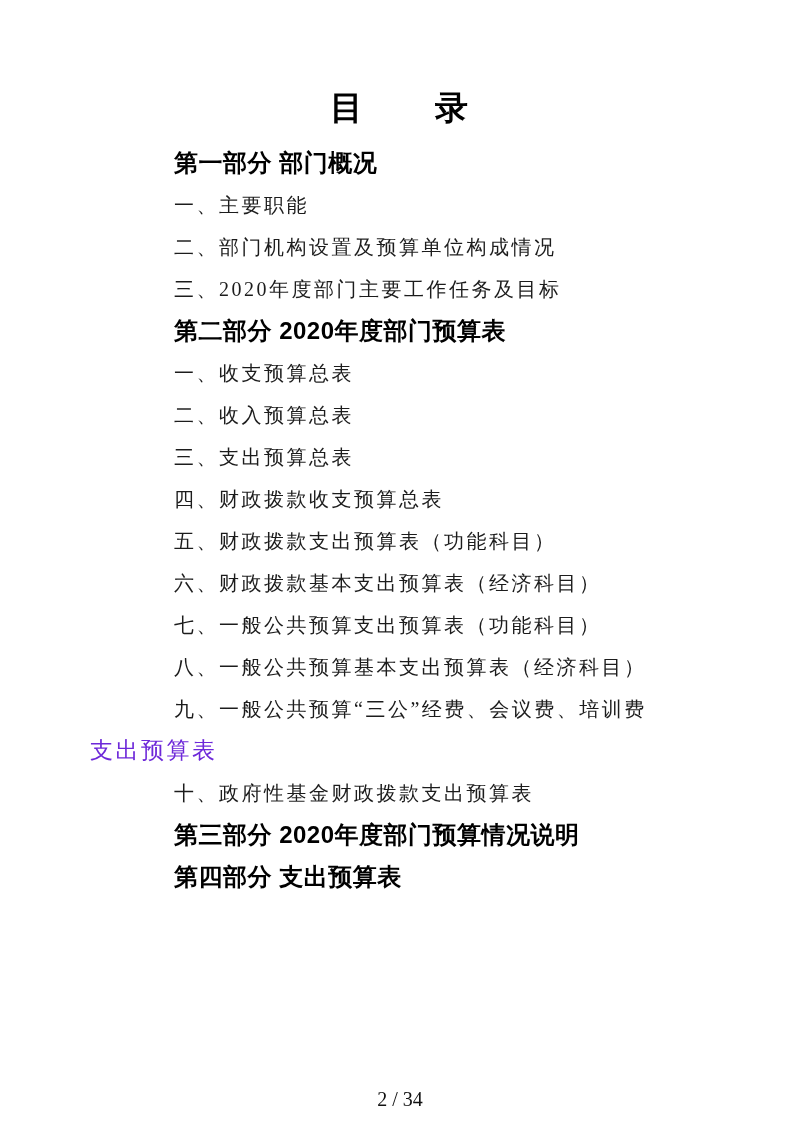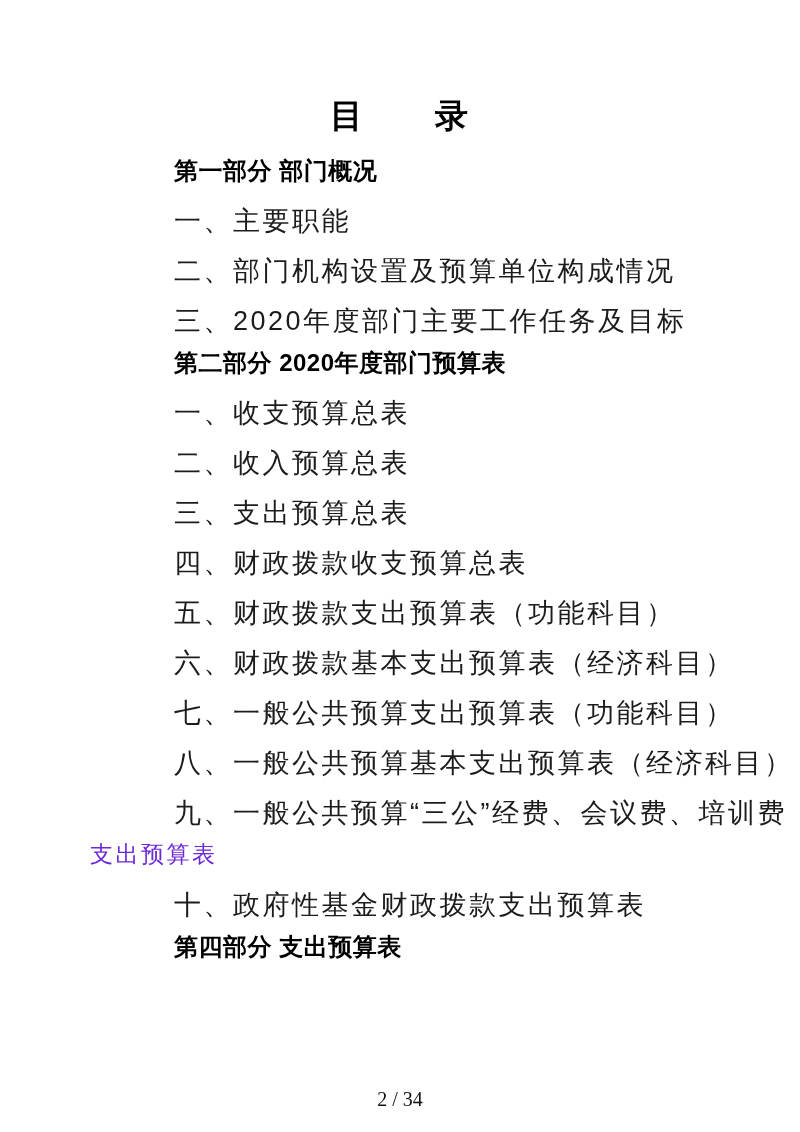--- a/index.html
+++ b/index.html
@@ -9,21 +9,21 @@
   }
   .page {
     position: relative;
     width: 800px;
     height: 1132px;
     background: #ffffff;
     overflow: hidden;
     box-sizing: border-box;
   }
   .doc-title {
-    margin: 8px;
+    margin: 0;
     padding-top: 88px;
     text-align: center;
     font-family: "Liberation Sans", "DejaVu Sans", sans-serif;
     font-weight: bold;
     font-size: 33px;
     line-height: 40px;
     color: #000000;
     white-space: pre;
     letter-spacing: 2px;
   }
@@ -32,25 +32,24 @@
     color: #1a1a1a;
   }
   .line {
     height: 42px;
     line-height: 42px;
     white-space: nowrap;
     overflow: visible;
   }
   .item {
     padding-left: 84px;
-    font-family: Liberation Sans, sans-serif;
-    font-size: 27px;
+    font-family: Liberation Serif, serif;
+    font-size: 20px;
     letter-spacing: 2.5px;
     color: #1c1c1c;
-    margin-top: 8px;
   }
   .continuation {
     padding-left: 0;
     font-family: "Liberation Serif", "DejaVu Serif", serif;
     font-size: 23px;
     letter-spacing: 2.5px;
     color: #6d28d9;
   }
   .section {
     padding-left: 84px;
@@ -88,18 +87,19 @@
     <div class="line item">二、收入预算总表</div>
     <div class="line item">三、支出预算总表</div>
     <div class="line item">四、财政拨款收支预算总表</div>
     <div class="line item">五、财政拨款支出预算表（功能科目）</div>
     <div class="line item">六、财政拨款基本支出预算表（经济科目）</div>
     <div class="line item">七、一般公共预算支出预算表（功能科目）</div>
     <div class="line item">八、一般公共预算基本支出预算表（经济科目）</div>
     <div class="line item">九、一般公共预算“三公”经费、会议费、培训费</div>
     <div class="line continuation">支出预算表</div>
     <div class="line item">十、政府性基金财政拨款支出预算表</div>
+    <div class="line section">第三部分  2020年度部门预算情况说明</div>
     <div class="line section">第四部分  支出预算表</div>
   </div>
 
   <div class="page-number">2 / 34</div>
 
 </div>
 
 </body></html>

